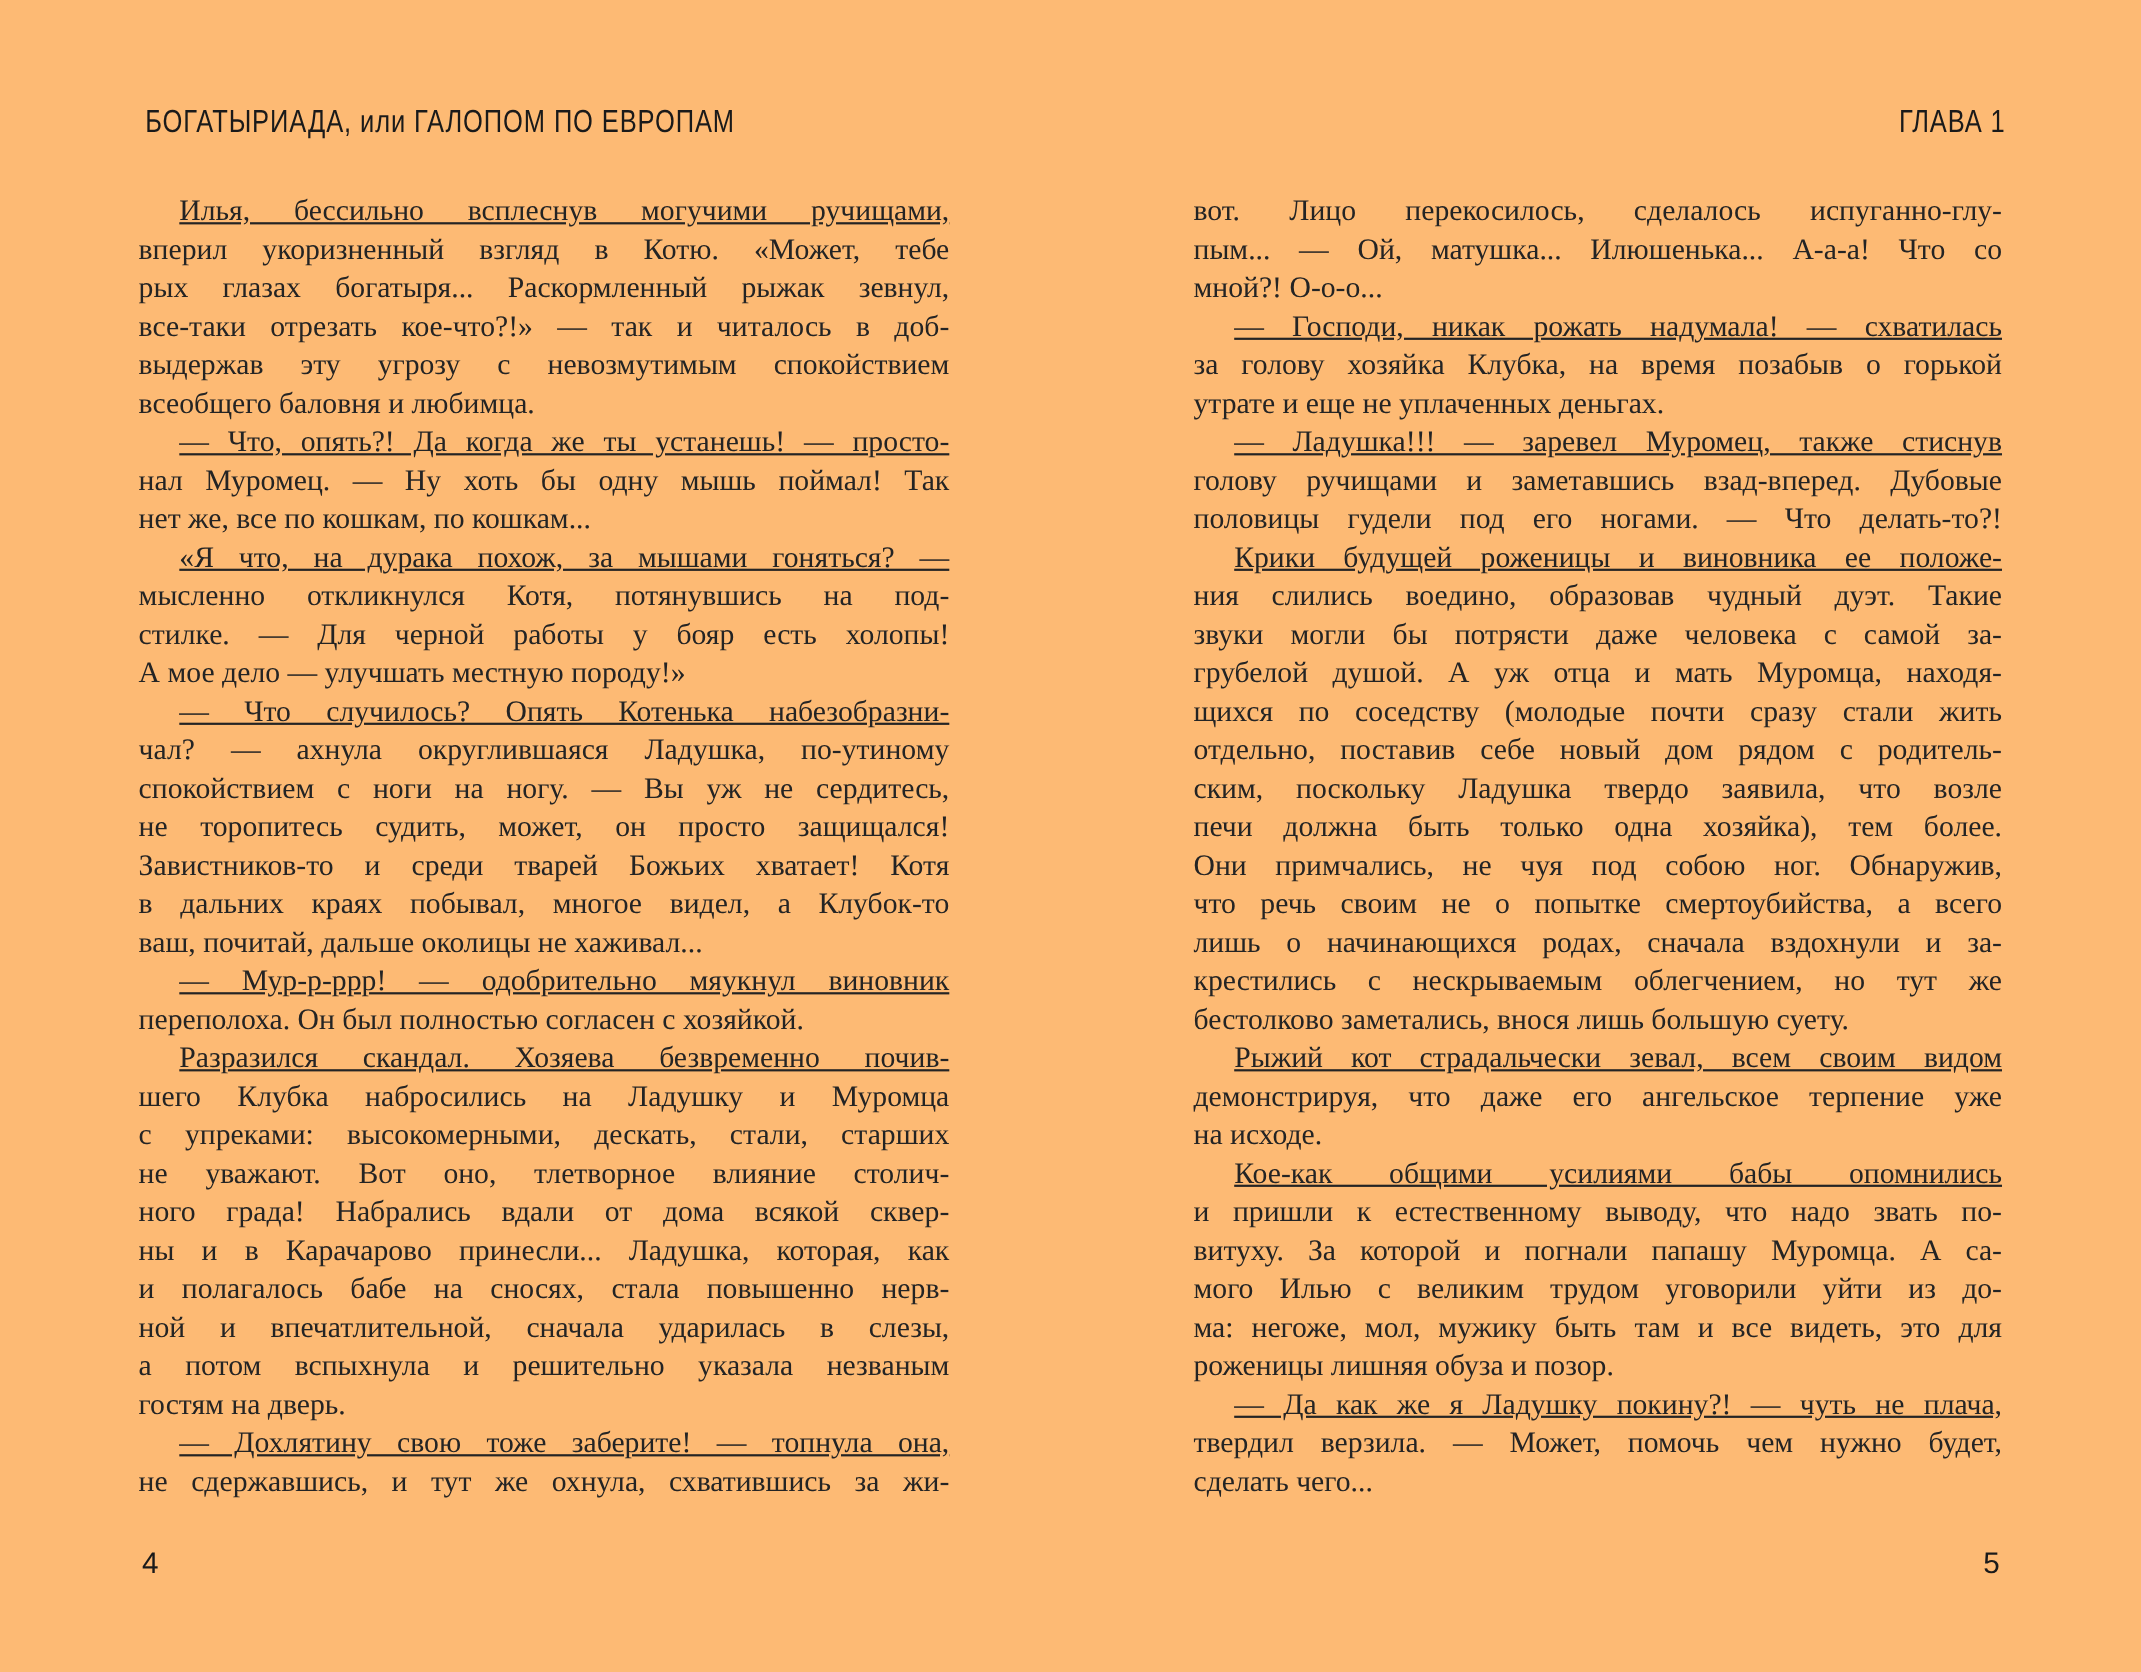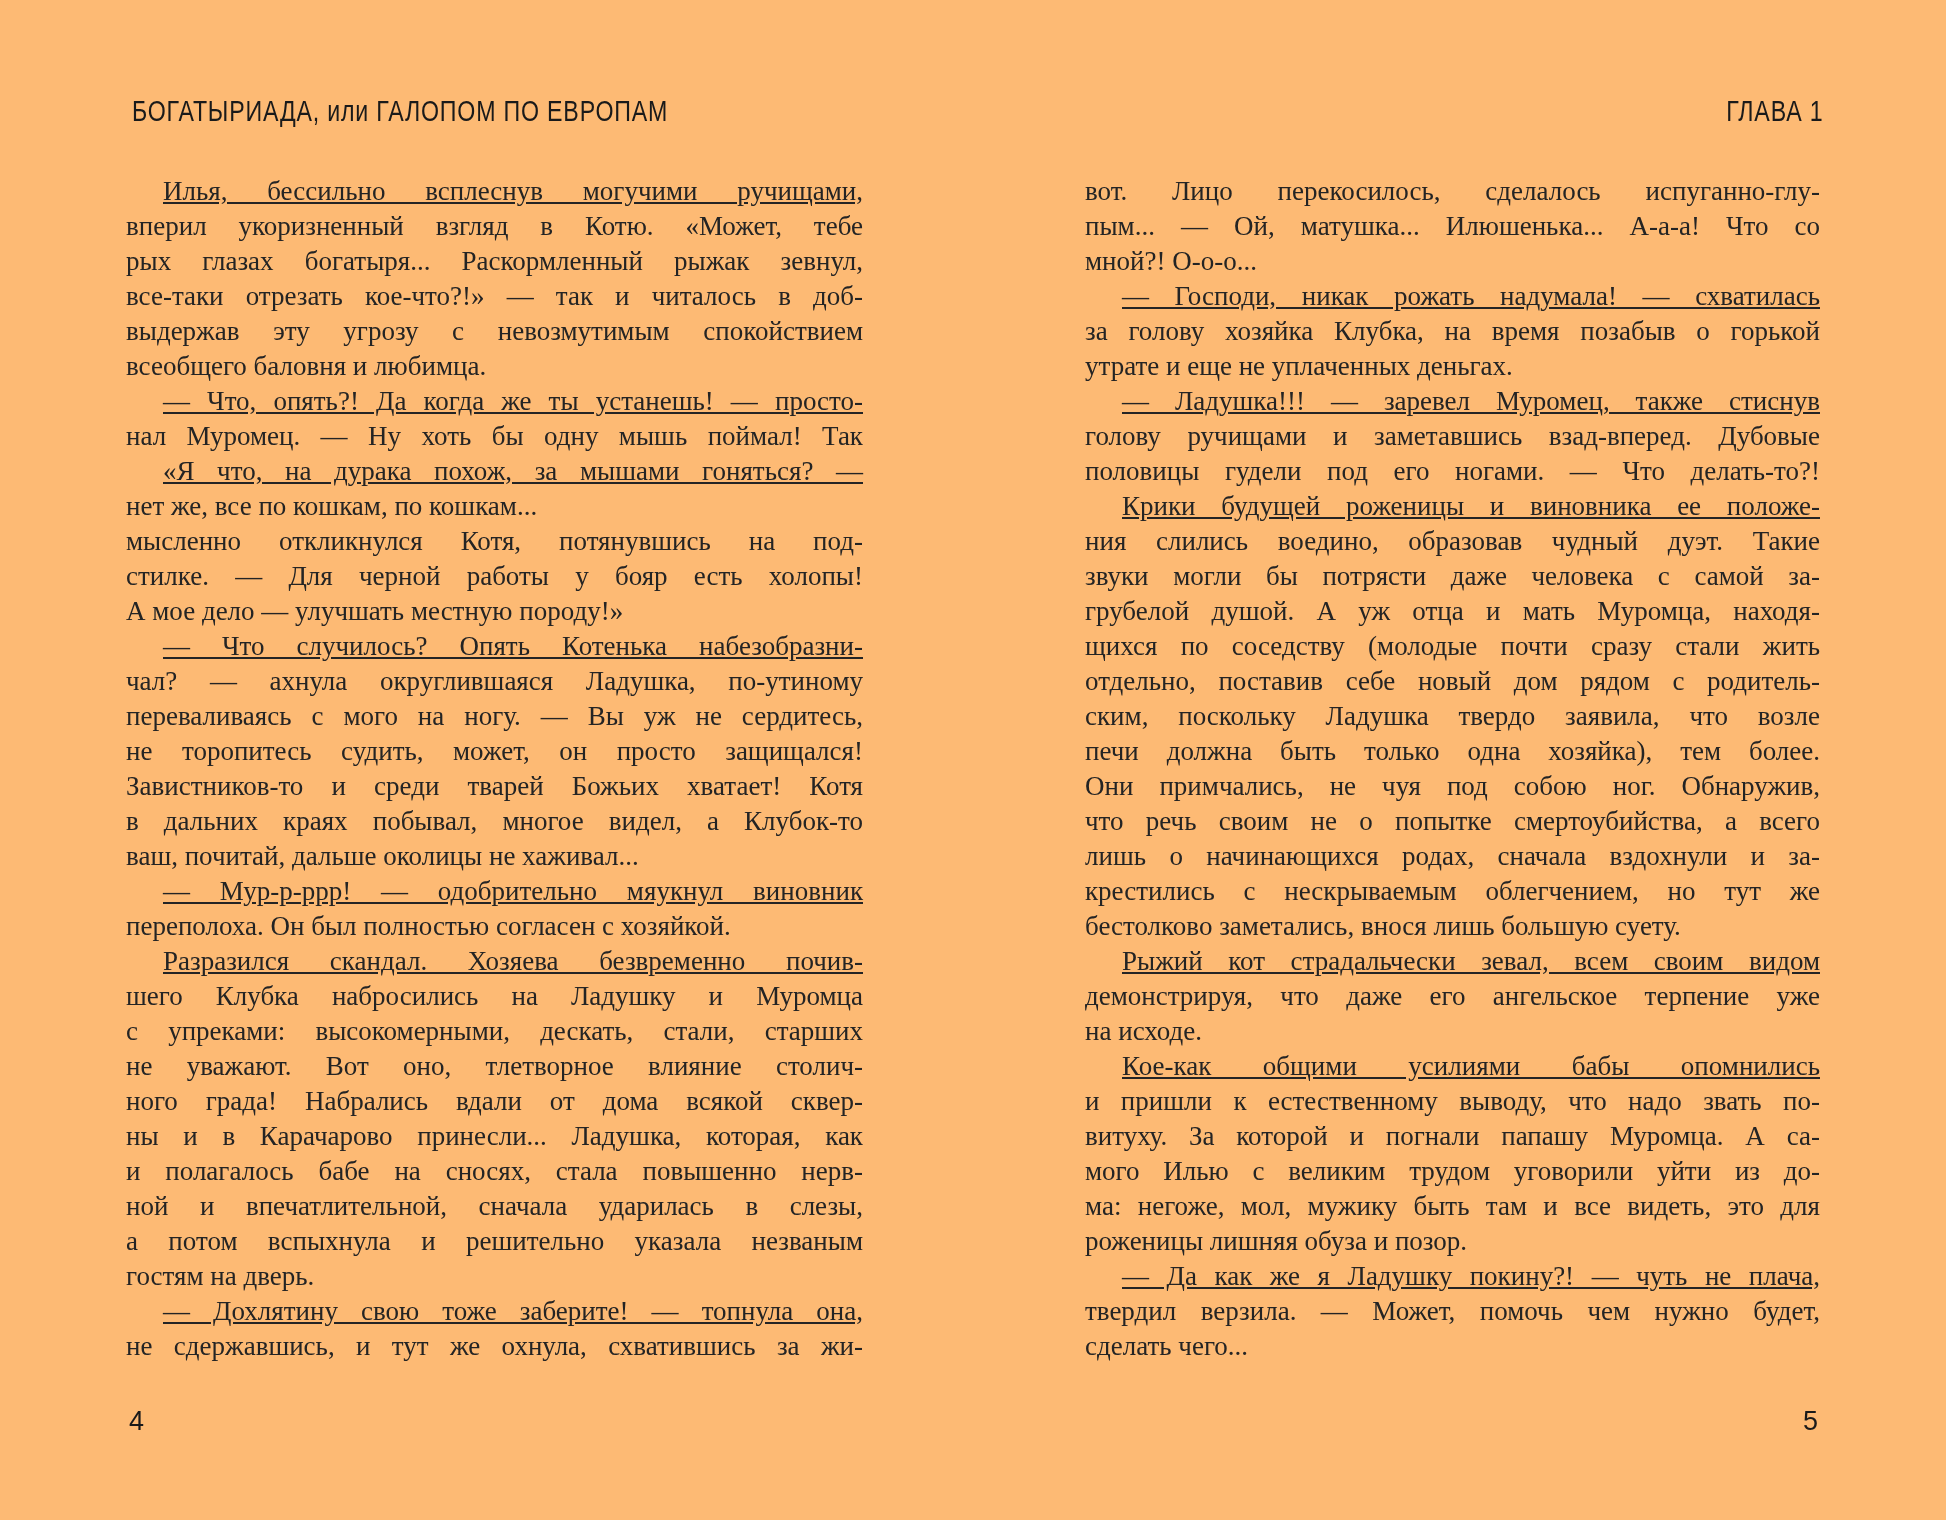--- a/index.html
+++ b/index.html
@@ -73,28 +73,28 @@
 
   <div class="page-body left-col">
       <div class="line indent">Илья, бессильно всплеснув могучими ручищами,</div>
       <div class="line">вперил укоризненный взгляд в Котю. «Может, тебе</div>
       <div class="line">рых глазах богатыря... Раскормленный рыжак зевнул,</div>
       <div class="line">все-таки отрезать кое-что?!» — так и читалось в доб-</div>
       <div class="line">выдержав эту угрозу с невозмутимым спокойствием</div>
       <div class="line last">всеобщего баловня и любимца.</div>
       <div class="line indent">— Что, опять?! Да когда же ты устанешь! — просто-</div>
       <div class="line">нал Муромец. — Ну хоть бы одну мышь поймал! Так</div>
+      <div class="line last">нет же, все по кошкам, по кошкам...</div>
       <div class="line indent">«Я что, на дурака похож, за мышами гоняться? —</div>
-      <div class="line last">нет же, все по кошкам, по кошкам...</div>
       <div class="line">мысленно откликнулся Котя, потянувшись на под-</div>
       <div class="line">стилке. — Для черной работы у бояр есть холопы!</div>
       <div class="line last">А мое дело — улучшать местную породу!»</div>
       <div class="line indent">— Что случилось? Опять Котенька набезобразни-</div>
       <div class="line">чал? — ахнула округлившаяся Ладушка, по-утиному</div>
-      <div class="line">переваливаясь с мого на ногу. — Вы уж не сердитесь,</div>
+      <div class="line">спокойствием с ноги на ногу. — Вы уж не сердитесь,</div>
       <div class="line">не торопитесь судить, может, он просто защищался!</div>
       <div class="line">Завистников-то и среди тварей Божьих хватает! Котя</div>
       <div class="line">в дальних краях побывал, многое видел, а Клубок-то</div>
       <div class="line last">ваш, почитай, дальше околицы не хаживал...</div>
       <div class="line indent">— Мур-р-ррр! — одобрительно мяукнул виновник</div>
       <div class="line last">переполоха. Он был полностью согласен с хозяйкой.</div>
       <div class="line indent">Разразился скандал. Хозяева безвременно почив-</div>
       <div class="line">шего Клубка набросились на Ладушку и Муромца</div>
       <div class="line">с упреками: высокомерными, дескать, стали, старших</div>
       <div class="line">не уважают. Вот оно, тлетворное влияние столич-</div>

